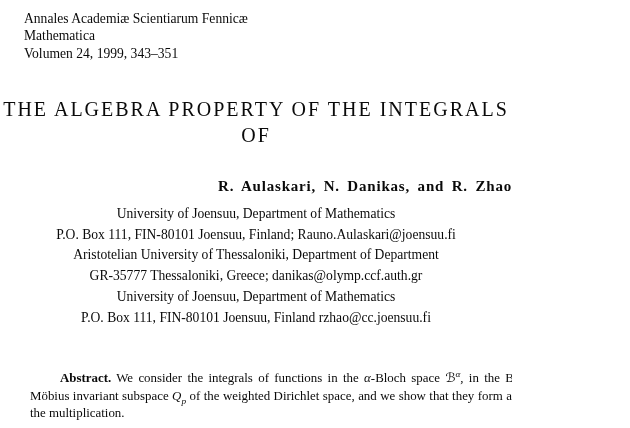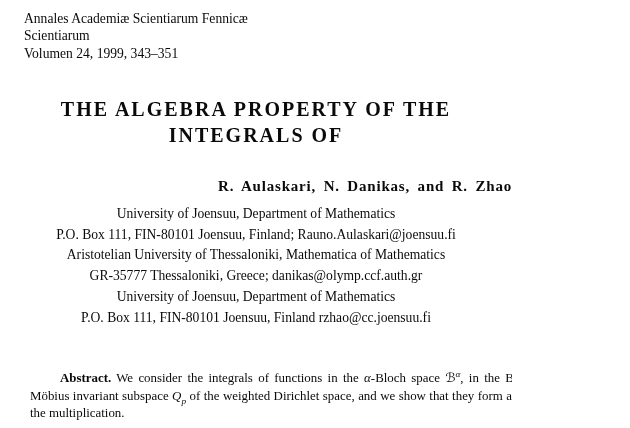--- a/index.html
+++ b/index.html
@@ -20,21 +20,21 @@
     line-height: 17.4px;
     white-space: nowrap;
   }
   .title {
     position: absolute;
     top: 96px;
     left: 0;
     width: 100%;
     margin: 0;
     text-align: center;
-    font-weight: 700;
+    font-weight: 400;
     font-size: 20px;
     line-height: 26px;
     letter-spacing: 2px;
   }
   .title .tline { display: block; }
   .authors {
     position: absolute;
     top: 178px;
     left: 0;
     width: 100%;
@@ -80,34 +80,34 @@
     line-height: 0;
   }
 </style>
 </head>
 <body>
 
 <div class="page">
 
   <div class="journal">
     <div>Annales Academiæ Scientiarum Fennicæ</div>
-    <div>Scientiarum</div>
+    <div>Mathematica</div>
     <div>Volumen 24, 1999, 343–351</div>
   </div>
 
   <h1 class="title">
     <span class="tline">THE ALGEBRA PROPERTY OF THE INTEGRALS OF</span>
   </h1>
 
   <div class="authors">R. Aulaskari, N. Danikas, and R. Zhao</div>
 
   <div class="affils">
     <div>University of Joensuu, Department of Mathematics</div>
     <div>P.O. Box 111, FIN-80101 Joensuu, Finland; Rauno.Aulaskari@joensuu.fi</div>
-    <div>Aristotelian University of Thessaloniki, Mathematica of Mathematics</div>
+    <div>Aristotelian University of Thessaloniki, Department of Department</div>
     <div>GR-35777 Thessaloniki, Greece; danikas@olymp.ccf.auth.gr</div>
     <div>University of Joensuu, Department of Mathematics</div>
     <div>P.O. Box 111, FIN-80101 Joensuu, Finland rzhao@cc.joensuu.fi</div>
   </div>
 
   <p class="abstract">
     <span class="abs-label">Abstract.</span><span id="abstract-body"><span class="seg-r">We consider the integrals of functions in the </span><span class="seg-i">α</span><span class="seg-r">-Bloch space </span><span class="seg-script">ℬ</span><sup class="seg-sup">α</sup><span class="seg-r">, in the Besov space </span><span class="seg-i">B</span><sub class="seg-sub">p</sub><span class="seg-r">, in the Möbius invariant subspace </span><span class="seg-i">Q</span><sub class="seg-sub">p</sub><span class="seg-r"> of the weighted Dirichlet space, and we show that they form algebras with respect to the multiplication.</span></span>
   </p>
 
 </div>

